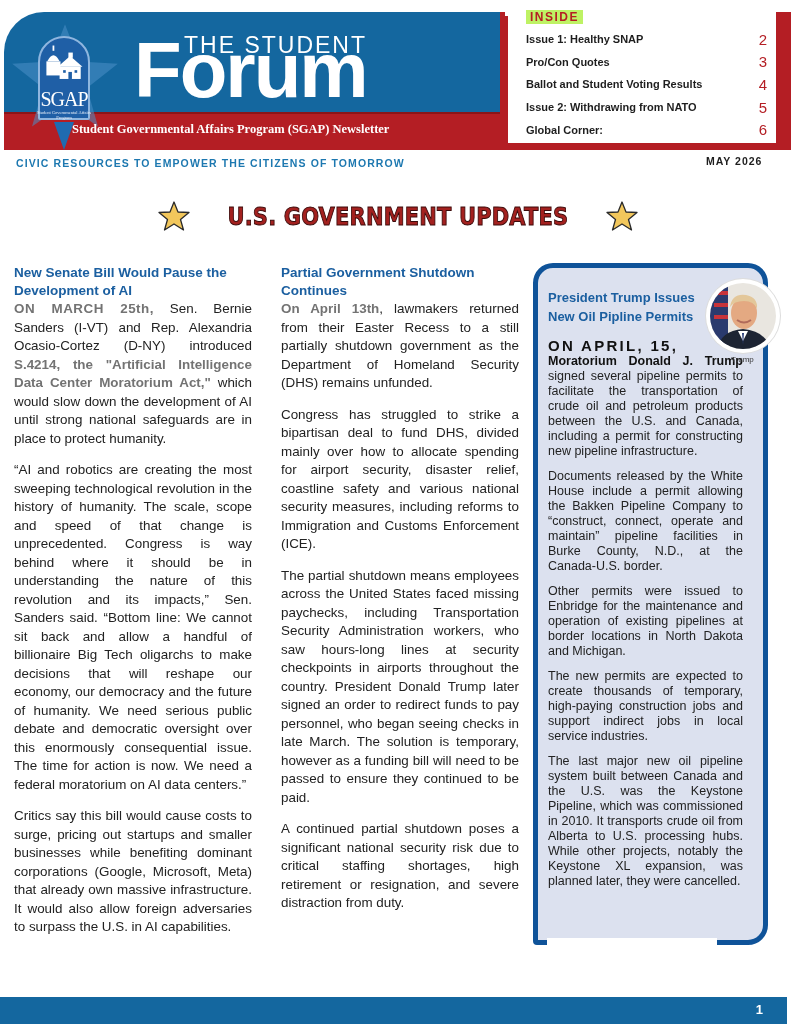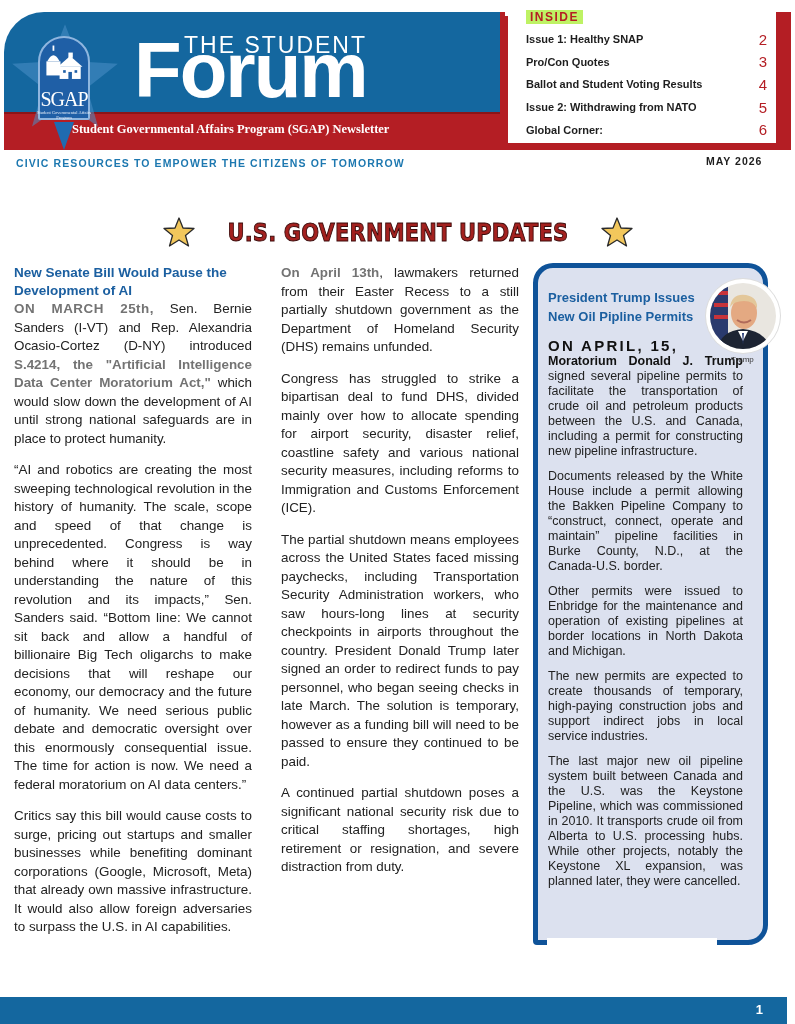--- a/index.html
+++ b/index.html
@@ -31,21 +31,21 @@
   .inside-list { position: absolute; left: 526px; top: 28px; width: 244px; list-style: none; }
   .inside-list li { display: flex; justify-content: space-between; align-items: center; height: 22.6px; }
   .inside-list .lbl { font-size: 11px; font-weight: bold; color: #1e1e1e; }
   .inside-list .num { font-size: 15px; color: #b41e24; font-weight: normal; width: 14px; text-align: center; }
 
   
   .tagline { position: absolute; left: 16px; top: 157px; color: #1d78b0; font-size: 10.5px; font-weight: bold; letter-spacing: 1.1px; }
   .issue-date { position: absolute; left: 706px; top: 155px; color: #1e1e1e; font-size: 10.5px; font-weight: bold; letter-spacing: 1px; }
 
   
-  .section-head { position: absolute; left: 158px; top: 212px; width: 480px; height: 40px; display: flex; align-items: center; justify-content: center; }
+  .section-head { position: absolute; left: 158px; top: 196px; width: 480px; height: 40px; display: flex; align-items: center; justify-content: space-between; }
   .section-head svg { width: 32px; height: 32px; }
   .section-title { font-size: 25px; font-weight: 900; color: #a3211f; letter-spacing: 0.2px; -webkit-text-stroke: 1px #3a0a0a; font-family: "DejaVu Sans", sans-serif; transform: scaleX(0.84); white-space: nowrap; }
 
   
   .col { position: absolute; top: 264px; font-size: 13.4px; line-height: 18.5px; text-align: justify; }
   .col1 { left: 14px; width: 238px; }
   .col2 { left: 281px; width: 238px; }
   .col h2 { color: #1b5fa0; font-size: 13.5px; font-weight: bold; line-height: 18px; text-align: left; margin-bottom: 0; }
   .col p { margin-bottom: 13px; color: #222; }
   .col b { color: #737373; }
@@ -145,20 +145,21 @@
 </div>
 
 <div class="col col1">
   <h2>New Senate Bill Would Pause the Development of AI</h2>
   <p><b style="letter-spacing:0.5px;">ON MARCH 25th,</b><span> Sen. Bernie Sanders (I-VT) and Rep. Alexandria Ocasio-Cortez (D-NY) introduced </span><b>S.4214, the "Artificial Intelligence Data Center Moratorium Act,"</b><span> which would slow down the development of AI until strong national safeguards are in place to protect humanity.</span></p>
   <p>“AI and robotics are creating the most sweeping technological revolution in the history of humanity. The scale, scope and speed of that change is unprecedented. Congress is way behind where it should be in understanding the nature of this revolution and its impacts,” Sen. Sanders said. “Bottom line: We cannot sit back and allow a handful of billionaire Big Tech oligarchs to make decisions that will reshape our economy, our democracy and the future of humanity. We need serious public debate and democratic oversight over this enormously consequential issue. The time for action is now. We need a federal moratorium on AI data centers.”</p>
   <p>Critics say this bill would cause costs to surge, pricing out startups and smaller businesses while benefiting dominant corporations (Google, Microsoft, Meta) that already own massive infrastructure. It would also allow foreign adversaries to  surpass the U.S. in AI capabilities.</p>
 </div>
 
 <div class="col col2">
+  <h2>Partial Government Shutdown Continues</h2>
   <p><b>On April 13th</b><span>, lawmakers returned from their Easter Recess to a still partially shutdown government as the Department of Homeland Security (DHS) remains unfunded.</span></p>
   <p>Congress has struggled to strike a bipartisan deal to fund DHS, divided mainly over how to allocate spending for airport security, disaster relief, coastline safety and various national security measures, including reforms to Immigration and Customs Enforcement (ICE).</p>
   <p>The partial shutdown means employees across the United States faced missing paychecks, including Transportation Security Administration workers, who saw hours-long lines at security checkpoints in airports throughout the country. President Donald Trump later signed an order to redirect funds to pay personnel, who began seeing checks in late March. The solution is temporary, however as a funding bill will need to be passed to ensure they continued to be paid.</p>
   <p>A continued partial shutdown poses a significant national security risk due to critical staffing shortages, high retirement or resignation, and severe distraction from duty.</p>
 </div>
 
 <div class="sidebox"></div>
 <div class="sidebox-gap"></div>
 
 <div class="side-content">

